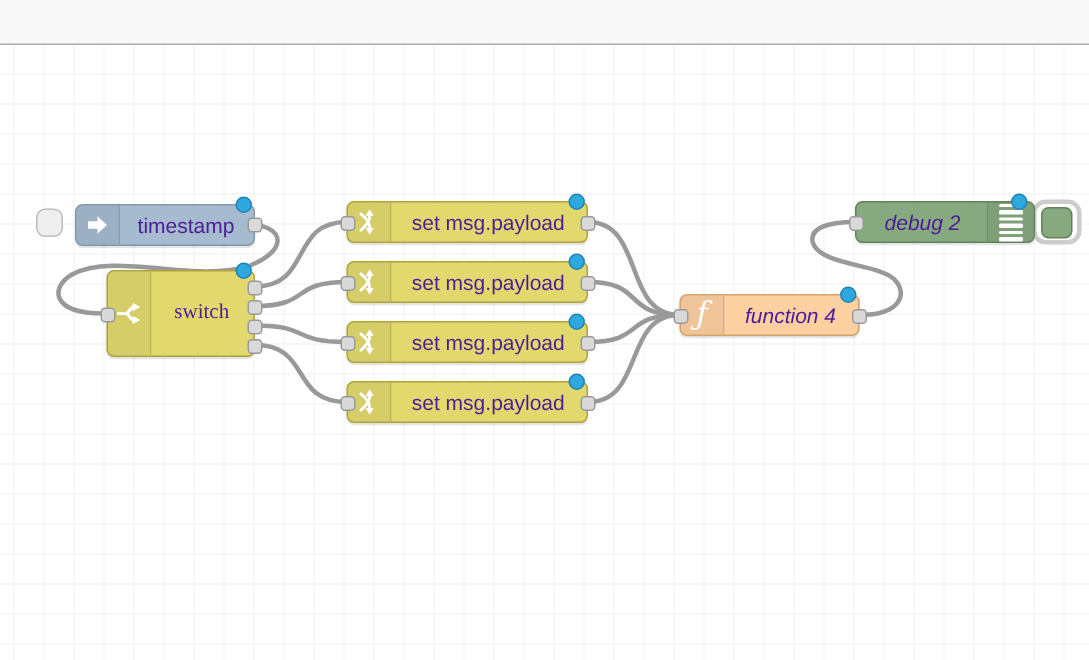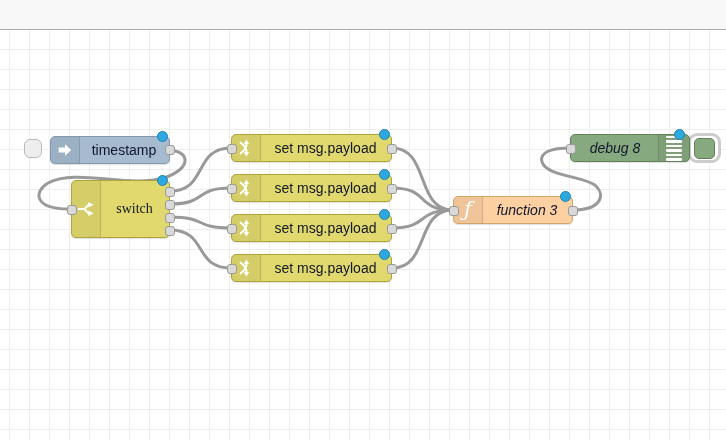--- a/index.html
+++ b/index.html
@@ -14,21 +14,21 @@
   #wires{position:absolute;left:0;top:0;z-index:1;}
   #wires path{fill:none;stroke:#999999;stroke-width:3px;stroke-linecap:round;}
   .node{position:absolute;z-index:2;border-radius:5px;border:1px solid;box-sizing:border-box;
     box-shadow:0 1px 1px rgba(0,0,0,0.12);}
   .icon-region{position:absolute;top:0;bottom:0;left:0;width:28px;background:rgba(0,0,0,0.055);
     border-right:1px solid rgba(0,0,0,0.12);border-radius:4px 0 0 4px;
     display:flex;align-items:center;justify-content:center;}
   .icon-region.right{left:auto;right:0;border-right:none;border-left:1px solid rgba(0,0,0,0.12);
     border-radius:0 4px 4px 0;width:30px;}
   .node-label{position:absolute;left:28px;right:0;top:0;bottom:0;display:flex;align-items:center;
-    justify-content:center;font-size:14px;color:#0f172a;white-space:nowrap;}
+    justify-content:center;font-size:14px;color:#4c1d95;white-space:nowrap;}
   .node-label.italic{font-style:italic;}
   .node-label.pad-right{left:0;right:30px;}
   .port{position:absolute;width:10px;height:10px;background:#d9d9d9;border:1px solid #999999;
     border-radius:3px;box-sizing:border-box;z-index:3;}
   .changed-dot{position:absolute;width:11px;height:11px;border-radius:50%;background:#2ea9e0;
     border:1px solid #1f83b6;box-sizing:border-box;top:-6px;right:1px;z-index:4;}
   #inject-button{position:absolute;left:24px;top:109px;width:18px;height:19px;background:#eeeeee;
     border:1px solid #bbbbbb;border-radius:6px;box-sizing:border-box;z-index:2;}
   #debug-toggle{position:absolute;left:688px;top:103px;width:33px;height:30px;background:#ffffff;
     border:3px solid #cccccc;border-radius:9px;box-sizing:border-box;z-index:2;
@@ -149,40 +149,40 @@
       <div class="node-label">set msg.payload</div>
       <div class="port" style="left:-5px;top:9px;"></div>
       <div class="port" style="left:155px;top:9px;"></div>
       <div class="changed-dot" style="background-color: rgb(46, 169, 224);"></div>
     </div>
 
     <div class="node" style="left: 453px; top: 166px; width: 120px; height: 28px; background-color: rgb(253, 208, 162); border-color: rgb(210, 164, 105);">
       <div class="icon-region">
         <span class="fn-glyph">ƒ</span>
       </div>
-      <div class="node-label italic">function 3</div>
+      <div class="node-label italic">function 4</div>
       <div class="port" style="left:-5px;top:9px;"></div>
       <div class="port" style="left:114px;top:9px;"></div>
       <div class="changed-dot" style="background-color: rgb(46, 169, 224);"></div>
     </div>
 
     <div id="debug-toggle">
       <div class="inner"></div>
     </div>
 
     <div class="node" style="left: 570px; top: 104px; width: 120px; height: 28px; background-color: rgb(135, 169, 128); border-color: rgb(99, 128, 90);">
       <div class="icon-region right">
         <div class="debug-bars">
           <span></span>
             <span></span>
             <span></span>
             <span></span>
             <span></span>
             <span></span>
         </div>
       </div>
-      <div class="node-label italic pad-right">debug 8</div>
+      <div class="node-label italic pad-right">debug 2</div>
       <div class="port" style="left:-5px;top:9px;"></div>
       <div class="changed-dot" style="right: 4px; background-color: rgb(46, 169, 224);"></div>
     </div>
 
   </div>
 </div>
 
 </body></html>

